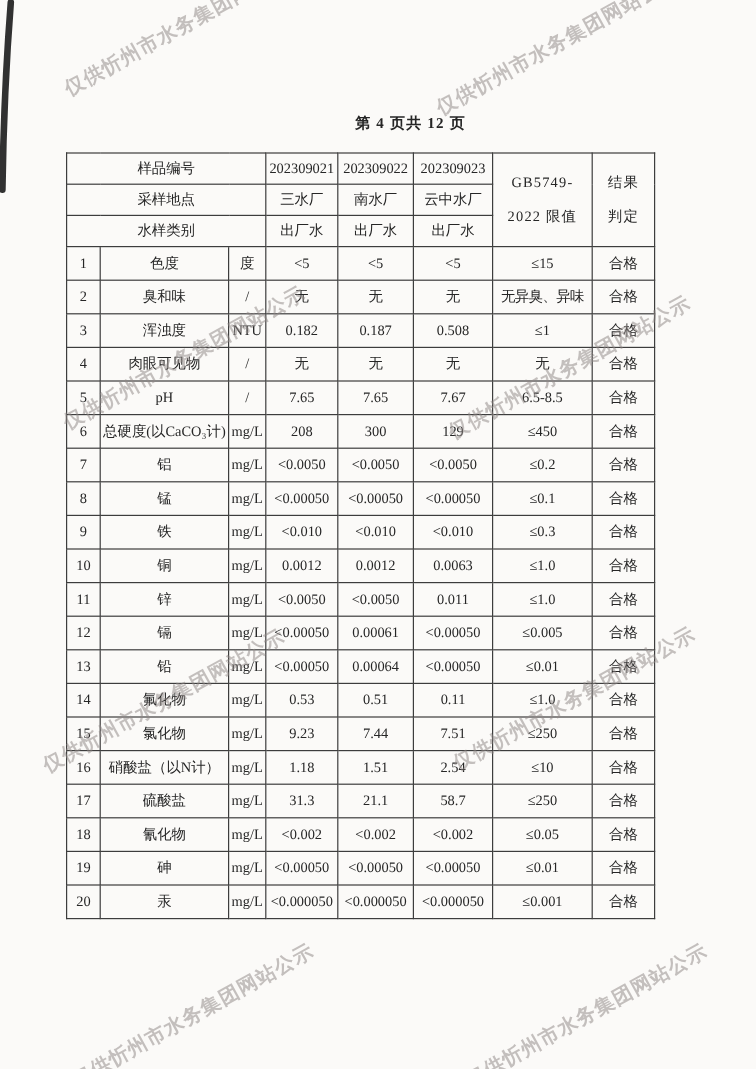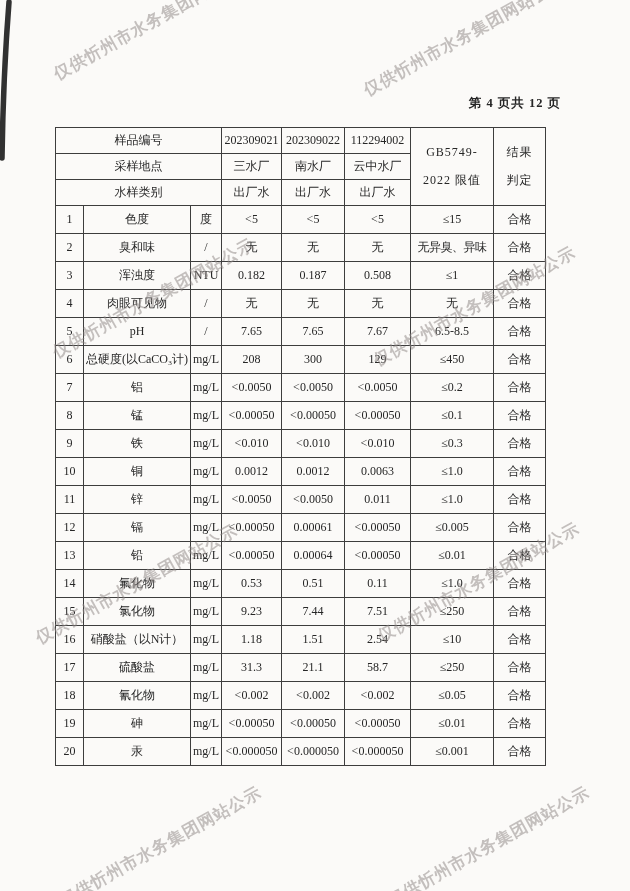--- a/index.html
+++ b/index.html
@@ -39,22 +39,22 @@
     text-align:center;
     font-family:"Liberation Sans","DejaVu Sans",sans-serif;
     font-weight:700;font-size:17.5px;letter-spacing:0.5px;
     color:#1d1d1d;z-index:3;
   }
   .report-no{
     position:absolute;left:45px;top:106px;
     font-size:13px;font-weight:700;letter-spacing:0.5px;z-index:3;
   }
   .page-info{
-    position:absolute;left:316px;top:95px;width:245px;
-    text-align:right;font-size:12.5px;font-weight:700;letter-spacing:1px;z-index:3;
+    position:absolute;left:296px;top:95px;width:245px;
+    text-align:left;font-size:12.5px;font-weight:700;letter-spacing:1px;z-index:3;
   }
   
   table.results{
     position:absolute;left:55px;top:127px;z-index:2;
     border-collapse:collapse;table-layout:fixed;width:490px;
   }
   table.results td{
     border:1px solid #3d3d3d;
     text-align:center;vertical-align:middle;
     font-size:12px;line-height:1.1;
@@ -99,21 +99,21 @@
         <col style="width:63px">
         <col style="width:66px">
       <col style="width:83px">
         <col style="width:52px">
     </colgroup>
     <thead>
       <tr>
         <td colspan="3">样品编号</td>
         <td>202309021</td>
         <td>202309022</td>
-        <td>112294002</td>
+        <td>202309023</td>
         <td rowspan="3">
           <div class="two-line">
             <div>GB5749-</div>
             <div>2022 限值</div>
           </div>
         </td>
         <td rowspan="3">
           <div class="two-line">
             <div>结果</div>
             <div>判定</div>

